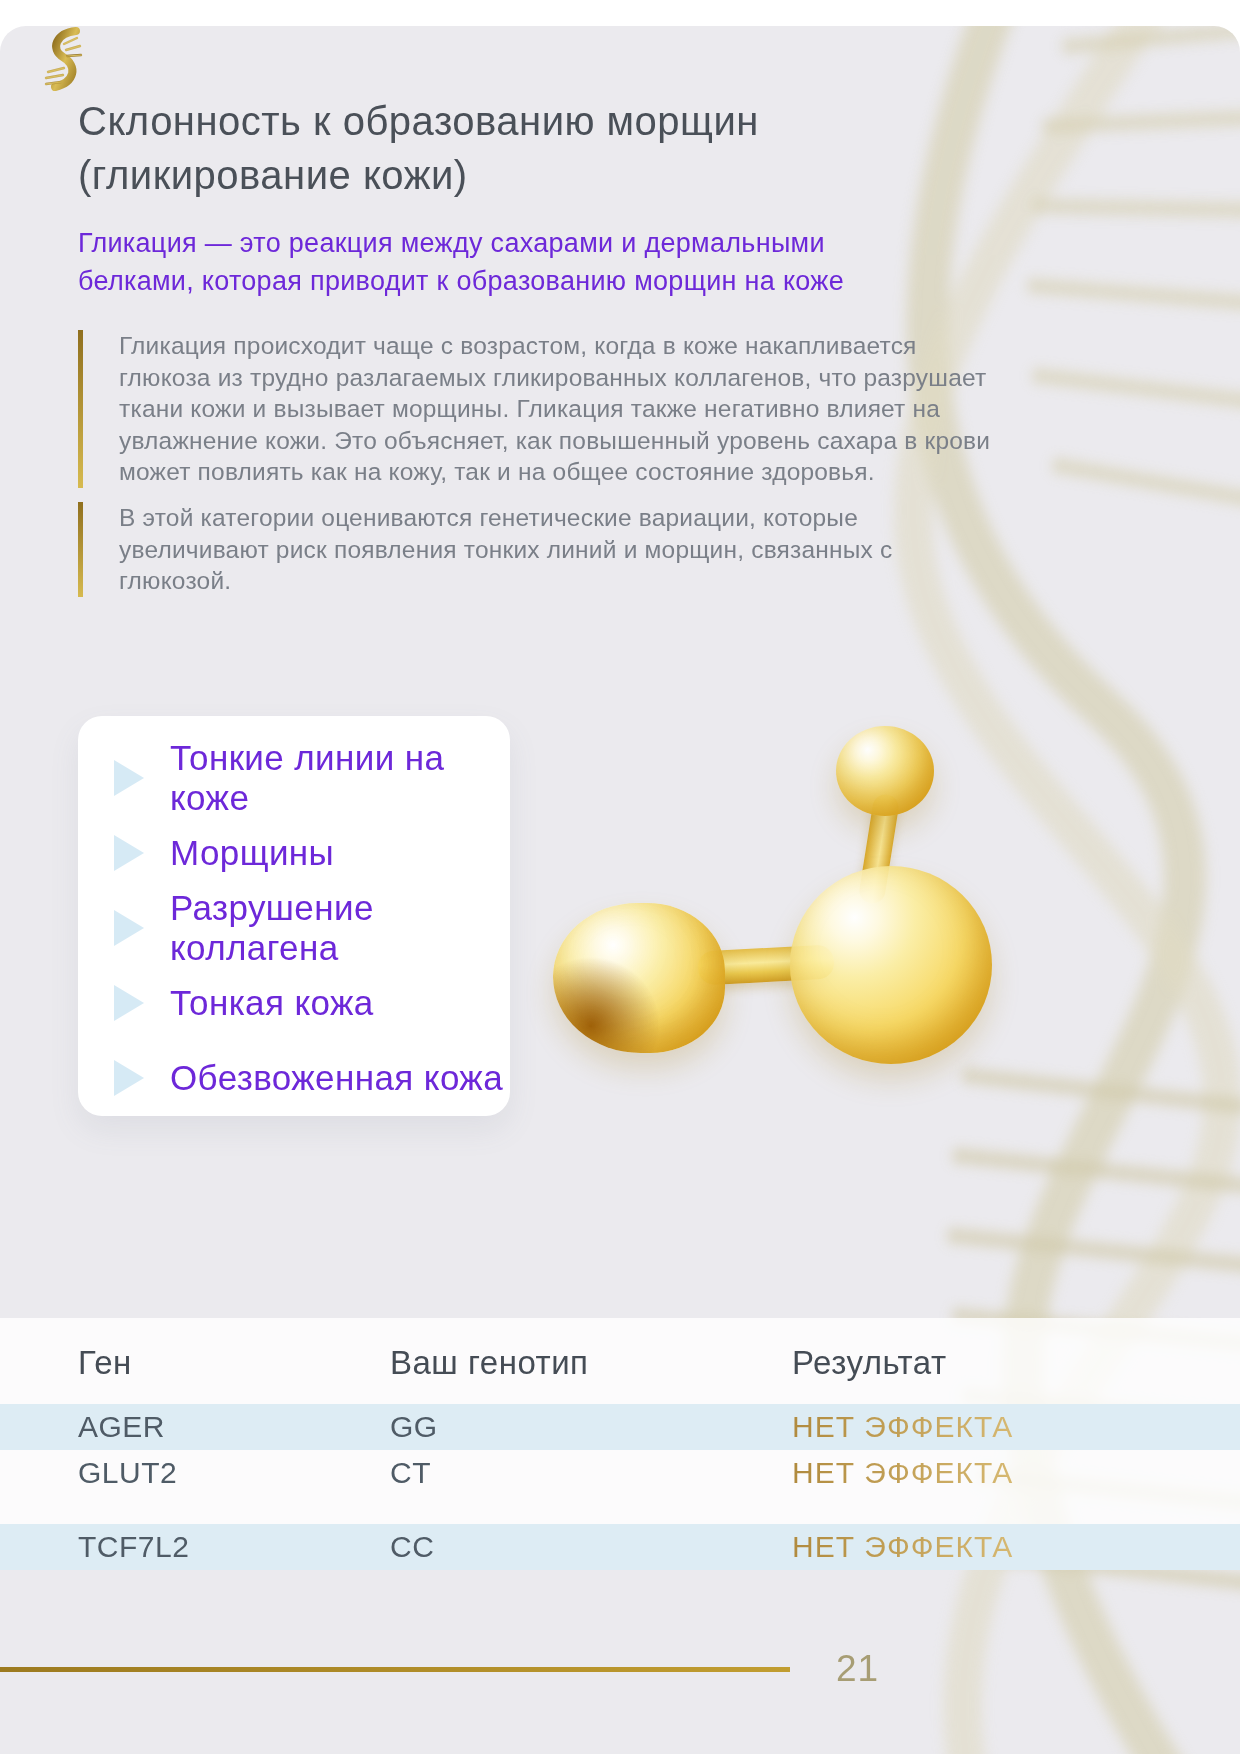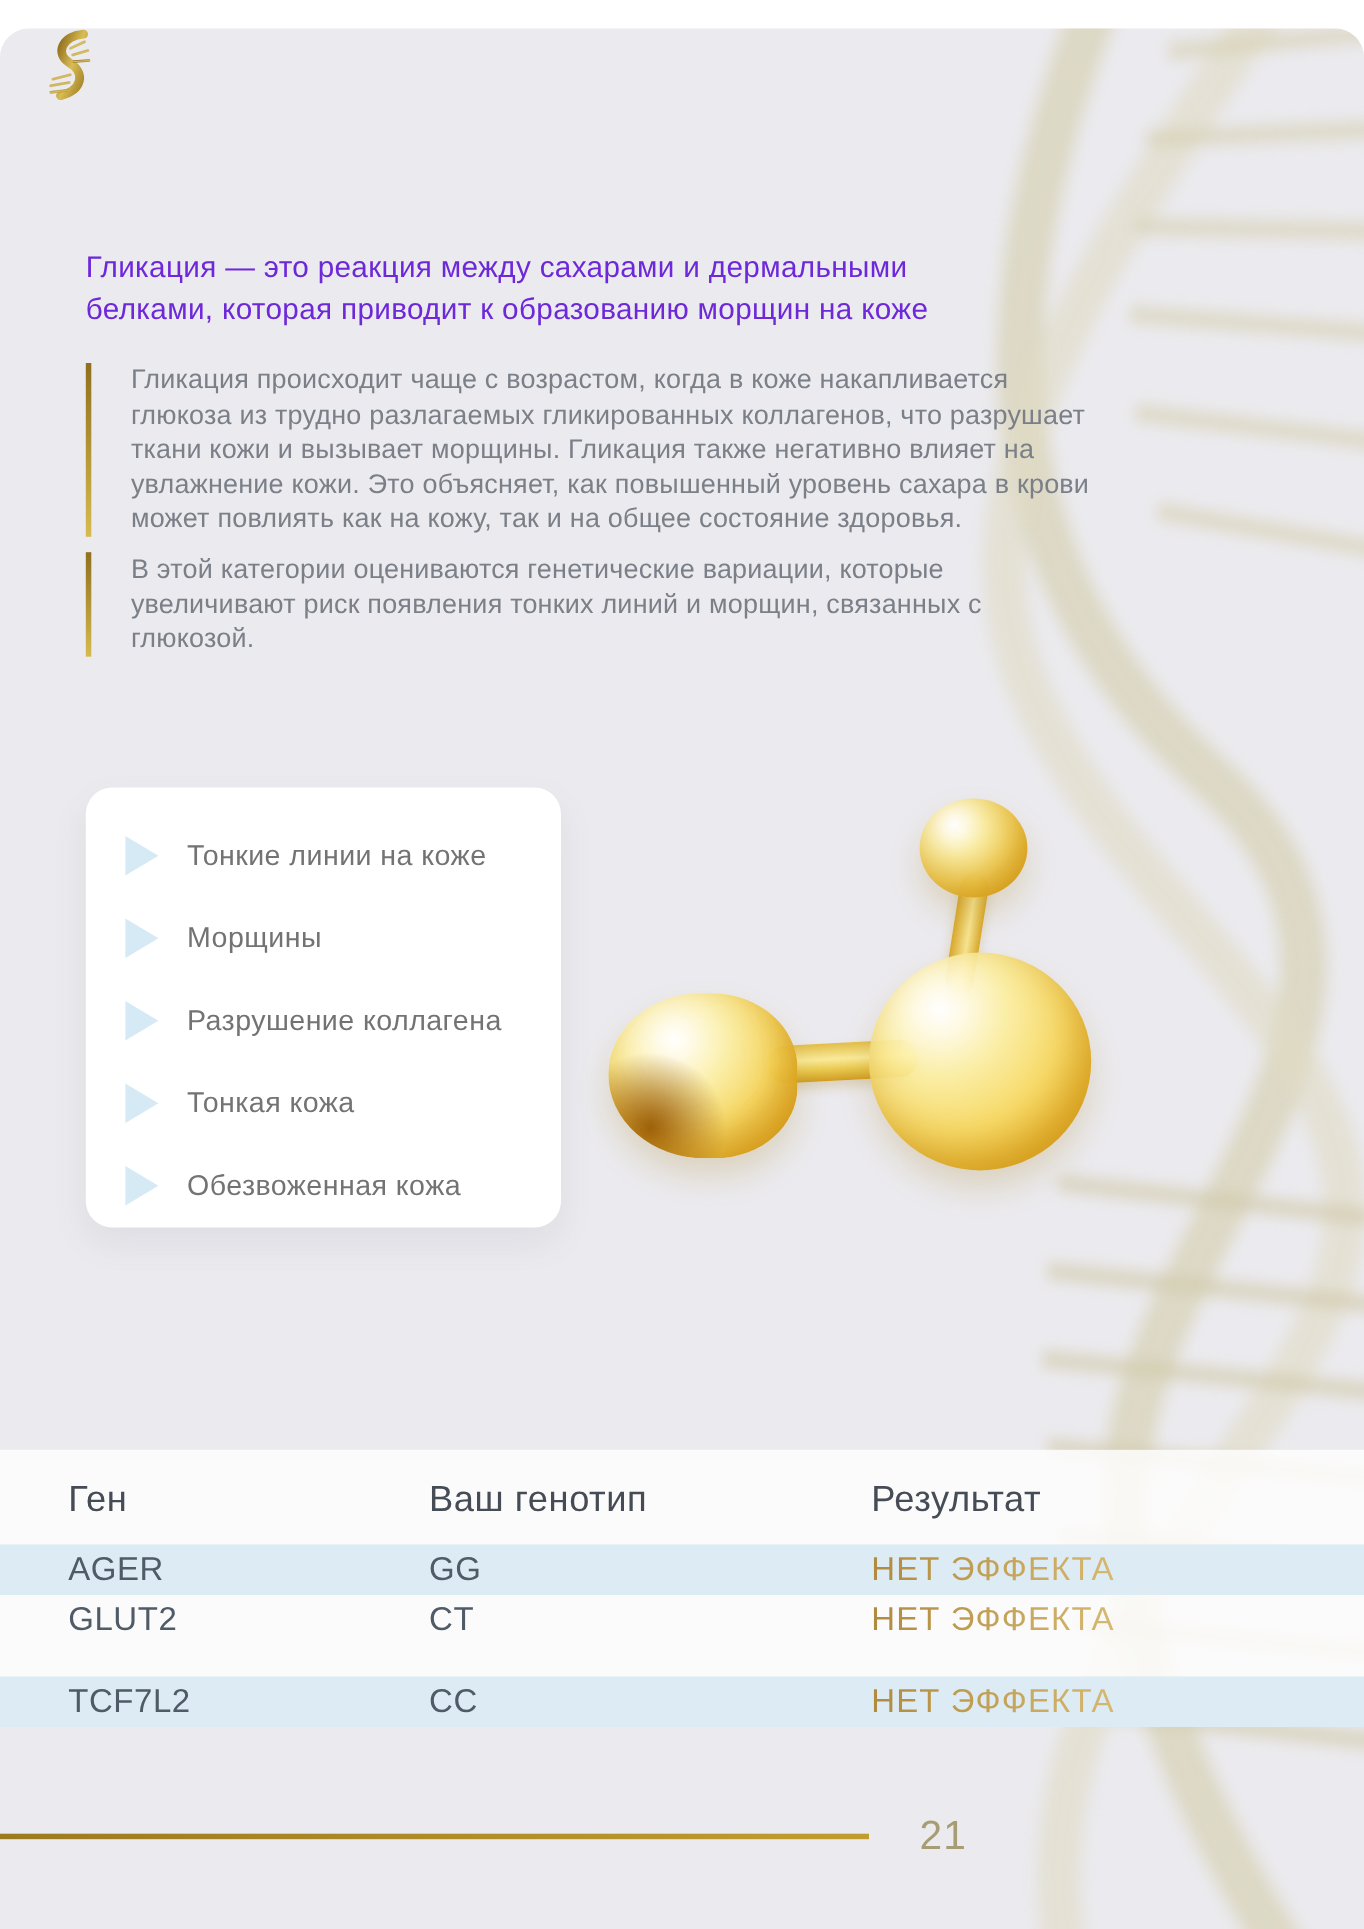--- a/index.html
+++ b/index.html
@@ -48,21 +48,21 @@
     box-sizing:border-box;padding:24px 0 0 36px;
   }
   .sign-item{display:flex;align-items:center;height:75px;}
   .tri{
     width:0;height:0;flex:0 0 auto;
     border-left:30px solid #d6eaf5;
     border-top:18px solid transparent;
     border-bottom:18px solid transparent;
     margin-right:26px;
   }
-  .sign-label{font-size:26px;font-weight:300;color:#737373;letter-spacing:.4px;}
+  .sign-label{font-size:35px;font-weight:300;color:#6d28d9;letter-spacing:.4px;}
   
   .mol{position:absolute;left:0;top:0;}
   .sphere{
     position:absolute;border-radius:50%;
     background:
       radial-gradient(circle at 32% 26%, rgba(255,255,255,.98) 0%, rgba(255,250,224,.95) 12%,
         rgba(252,238,158,.9) 30%, rgba(248,216,92,.92) 56%, rgba(236,185,46,.97) 78%, #d89e1c 100%);
     box-shadow:inset -10px -16px 34px rgba(186,126,8,.45), 0 16px 28px rgba(170,130,30,.22);
   }
   .sphere-left{
@@ -83,21 +83,21 @@
   .rod-top{left:866px;top:794px;width:26px;height:110px;transform:rotate(9deg);
     background:linear-gradient(90deg,#d8a82c,#f7e492 55%,#d8a82c);}
   
   .table-band{
     position:absolute;left:0;top:1318px;width:1240px;height:250px;
     background:rgba(255,255,255,.82);
   }
   .th{
     position:absolute;top:26px;font-size:33px;font-weight:300;color:#454c55;letter-spacing:.5px;
   }
-  .col-gene{left:62px;text-align:center;}
+  .col-gene{left:78px;text-align:center;}
   .col-genotype{left:390px;}
   .col-result{left:792px;}
   .trow{position:absolute;left:0;width:1240px;height:46px;line-height:46px;padding-left:25px;}
   .trow.blue{background:#ddecf4;}
   .trow-0{top:86px;}
   .trow-1{top:132px;}
   .trow-2{top:178px;margin-top:28px;}
   .cell{position:absolute;top:0;font-size:30px;font-weight:300;letter-spacing:.5px;color:#4f5b66;}
   .cell-result{
     color:transparent;
@@ -161,20 +161,21 @@
         <line x1="24" y1="20" x2="37" y2="14"></line>
         <line x1="26" y1="26" x2="40" y2="22"></line>
         <line x1="27" y1="32" x2="41" y2="31"></line>
         <line x1="8" y1="48" x2="24" y2="44"></line>
         <line x1="6" y1="54" x2="23" y2="51"></line>
         <line x1="6" y1="60" x2="21" y2="58"></line>
       </g>
     </g>
   </svg>
 
+  <div class="title">Склонность к образованию морщин (гликирование кожи)</div>
 
   <div class="intro">Гликация — это реакция между сахарами и дермальными белками, которая приводит к образованию морщин на коже</div>
 
   <div class="quote quote-1">Гликация происходит чаще с возрастом, когда в коже накапливается глюкоза из трудно разлагаемых гликированных коллагенов, что разрушает ткани кожи и вызывает морщины. Гликация также негативно влияет на увлажнение кожи. Это объясняет, как повышенный уровень сахара в крови может повлиять как на кожу, так и на общее состояние здоровья.</div>
 
   <div class="quote quote-2">В этой категории оцениваются генетические вариации, которые увеличивают риск появления тонких линий и морщин, связанных с глюкозой.</div>
 
 
   <div class="card">
     <div class="sign-item">

